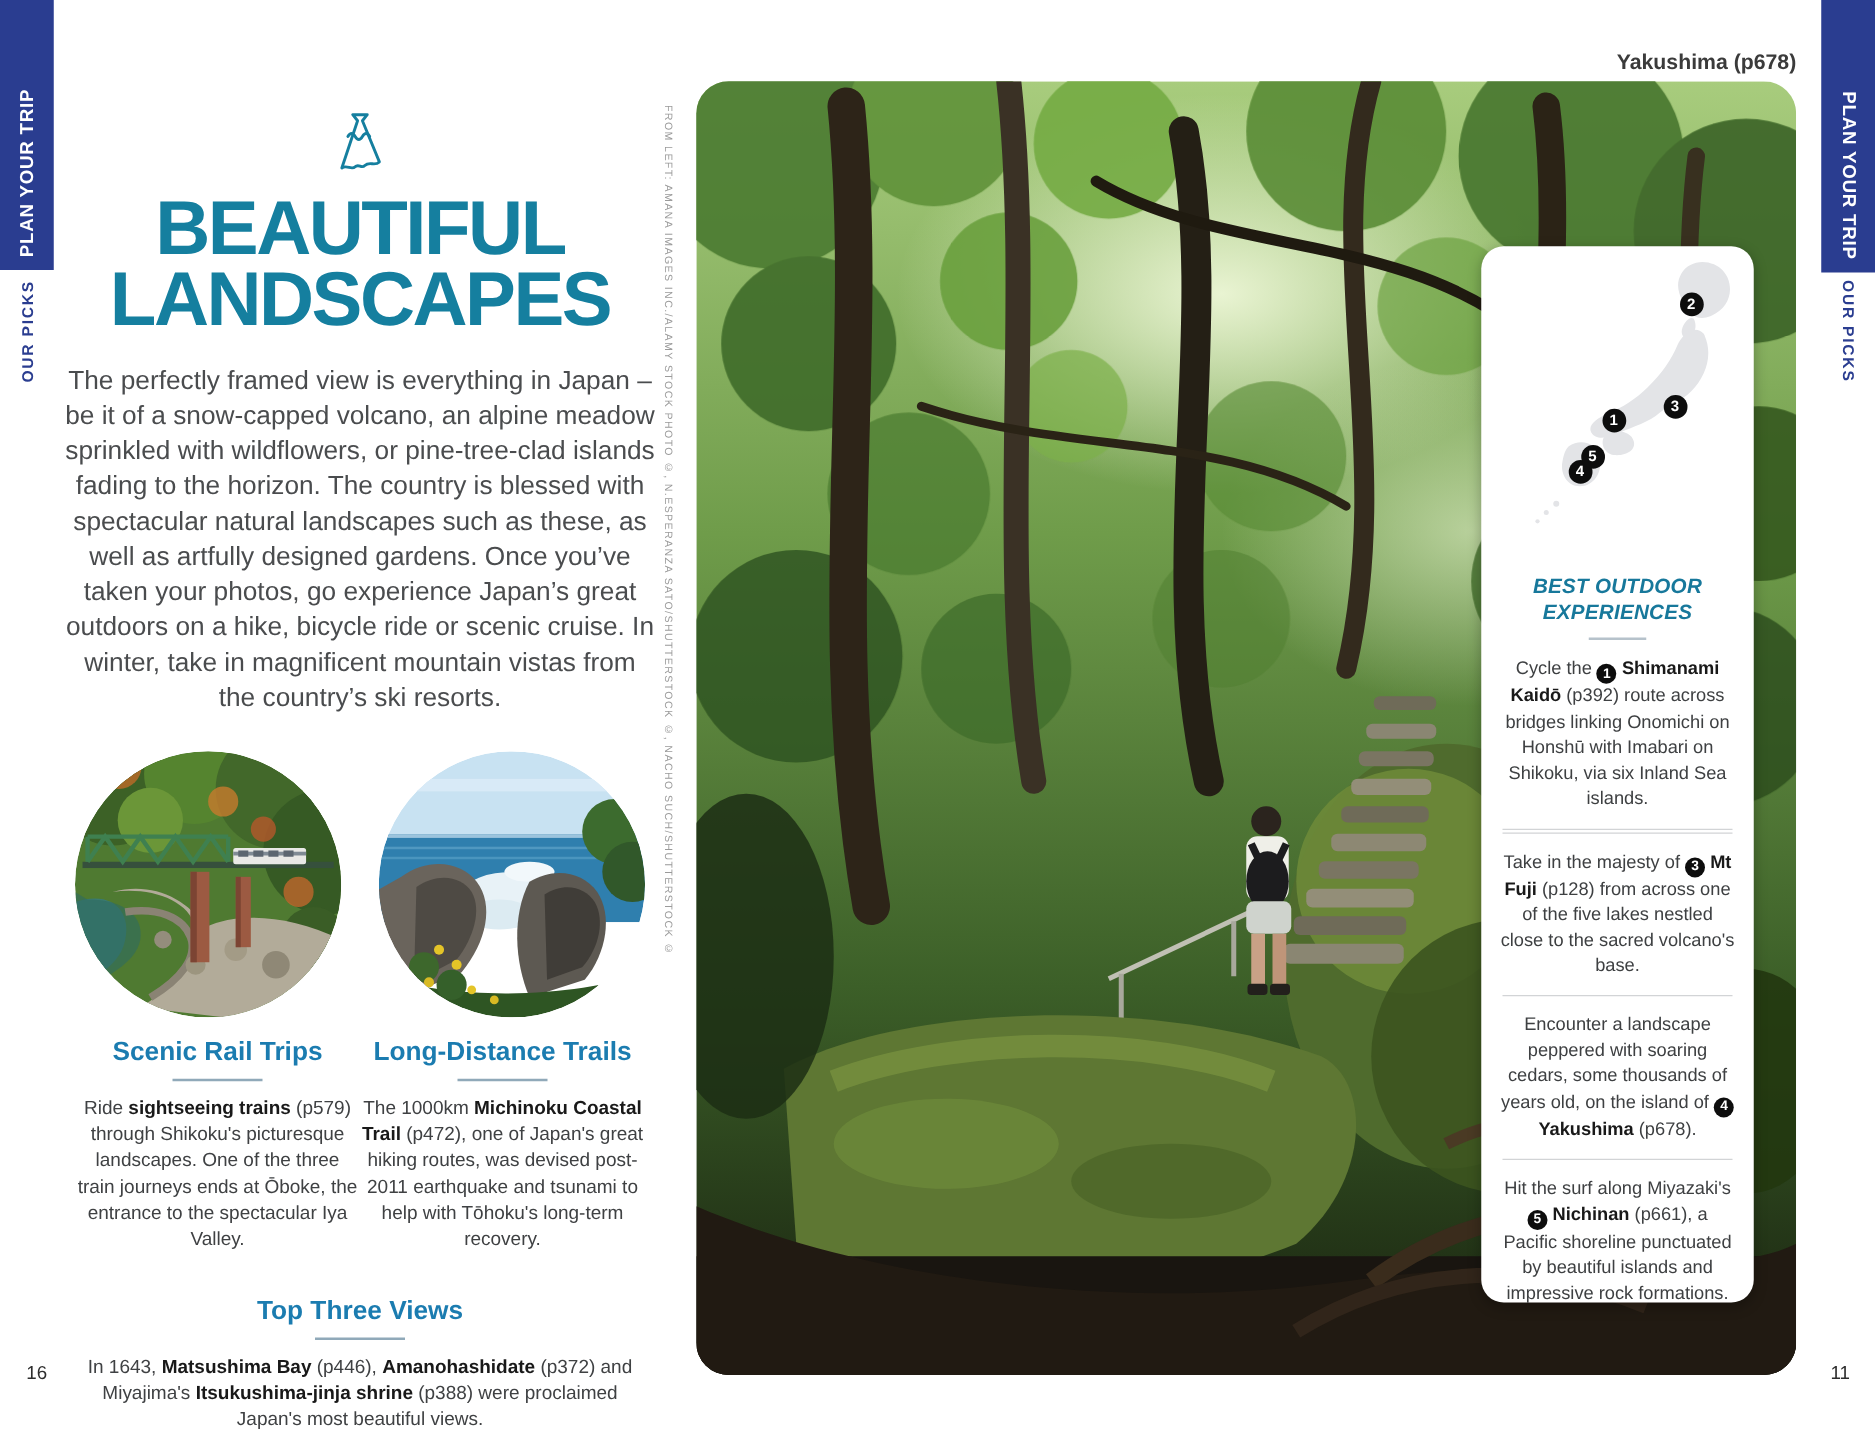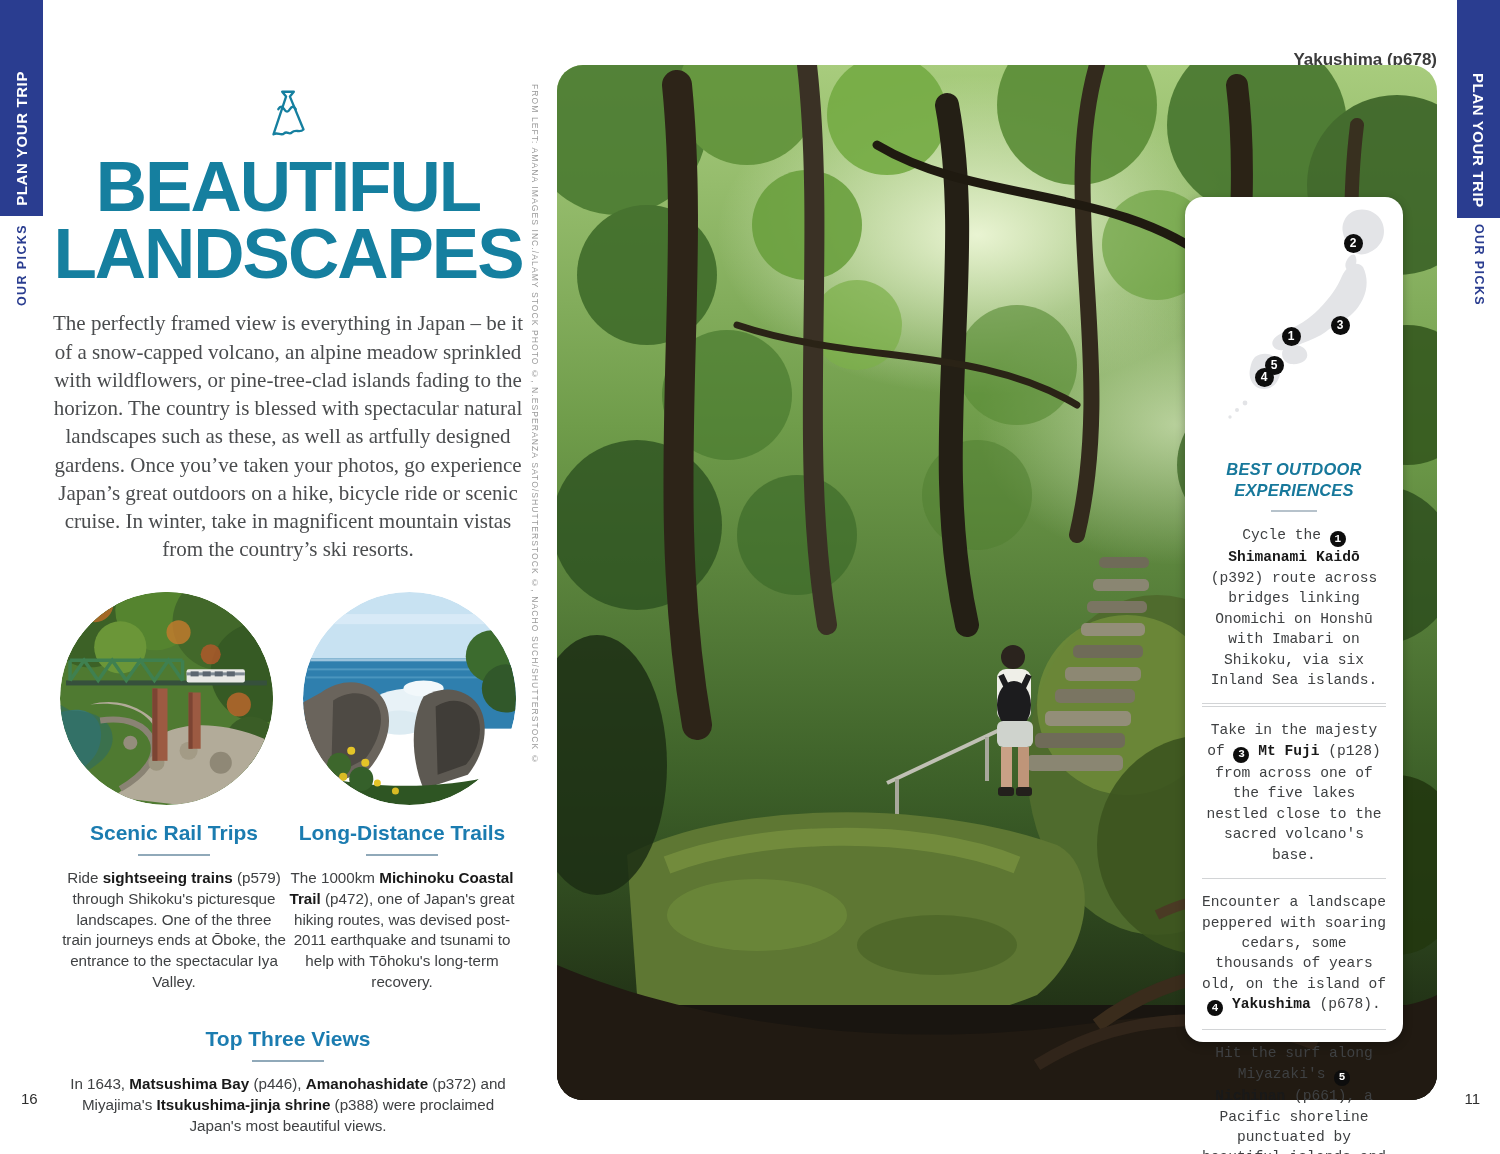--- a/index.html
+++ b/index.html
@@ -14,53 +14,53 @@
   .vert-down{writing-mode:vertical-rl;}
   .band-left span{align-self:flex-end;margin-bottom:10px;}
   .band-right span{align-self:flex-end;margin-bottom:10px;}
   .ourpicks{position:absolute;width:43px;display:flex;justify-content:center;
             color:#2a3d90;font-weight:700;font-size:12.5px;letter-spacing:1.4px;}
   .ourpicks-left{left:0;top:224px;}
   .ourpicks-right{right:0;top:224px;}
   
   .leftcol{position:absolute;left:52px;top:0;width:472px;text-align:center;}
   .fuji{margin:84px auto 6px auto;width:62px;height:62px;display:block;}
-  h1.title{margin:8px 0 0 0;font-size:71px;line-height:.94;font-weight:700;
+  h1.title{margin:8px 0 0 0;font-size:61px;line-height:.94;font-weight:700;
            color:#157f9f;letter-spacing:-2px;}
-  .intro{font-family:Liberation Serif, serif;font-size:21px;line-height:1.345;
+  .intro{font-family:Liberation Sans, sans-serif;font-size:21px;line-height:1.345;
          color:#4a4c4e;margin:22px auto 0 auto;width:472px;}
   .circles{display:flex;gap:30px;justify-content:center;margin-top:28px;}
   .circle{width:213px;height:213px;border-radius:50%;overflow:hidden;flex:0 0 auto;}
   .features{display:flex;justify-content:center;margin-top:16px;}
   .feature{width:228px;}
   h2.sect{font-size:21px;font-weight:700;color:#1b7cb0;margin:0;}
   .rule{width:72px;height:2px;background:#90a9b9;margin:9px auto 12px auto;}
   .feature p,.topthree p{font-size:15.2px;line-height:1.38;margin:0;color:#3f4143;}
   .topthree{margin-top:34px;}
   .topthree p{width:436px;margin:0 auto;}
   .b{font-weight:700;color:#191919;}
   
-  .caption{position:absolute;left:557px;top:50px;width:880px;text-align:right;
+  .caption{position:absolute;left:557px;top:40px;width:880px;text-align:right;
            font-size:17px;font-weight:700;color:#3b3b3b;}
   .photo{position:absolute;left:557px;top:65px;width:880px;height:1035px;
          border-radius:26px;overflow:hidden;}
   .credit{position:absolute;left:530px;top:84px;writing-mode:vertical-rl;
           font-size:8.5px;letter-spacing:1.1px;color:#9a9a9a;white-space:nowrap;}
   
   .card{position:absolute;left:1185px;top:197px;width:218px;height:845px;background:#fff;
         border-radius:18px;box-shadow:0 3px 10px rgba(0,0,0,.28);text-align:center;}
   .map-wrap{position:relative;width:218px;height:250px;}
   .map-marker{position:absolute;width:19px;height:19px;border-radius:50%;background:#0d0d0d;
               color:#fff;font-size:12px;font-weight:700;display:flex;align-items:center;
               justify-content:center;}
   h3.card-head{font-size:16.5px;font-weight:700;color:#17789b;line-height:1.25;
                margin:12px 14px 0 14px;letter-spacing:.2px;font-style:italic;}
   .card .rule{width:46px;height:2px;background:#b6c2cb;margin:10px auto 2px auto;}
   .exp-items{padding:0 15px;}
-  .exp-item{font-size:14.6px;line-height:1.4;color:#3e4042;padding:11px 0;margin:0;font-family:Liberation Mono, monospace;}
+  .exp-item{font-size:14.6px;line-height:1.4;color:#3e4042;padding:11px 0;margin:0;}
   .divider{height:1px;background:#d2d4d6;margin:2px 2px;}
   .badge{display:inline-flex;width:16px;height:16px;border-radius:50%;background:#0d0d0d;
          color:#fff;font-size:11px;font-weight:700;align-items:center;justify-content:center;
          vertical-align:-2.5px;}
   
   .folio{position:absolute;top:1090px;font-size:15px;color:#2e2e2e;}
   .folio-left{left:21px;}
   .folio-right{right:20px;}
 </style>
 </head>

